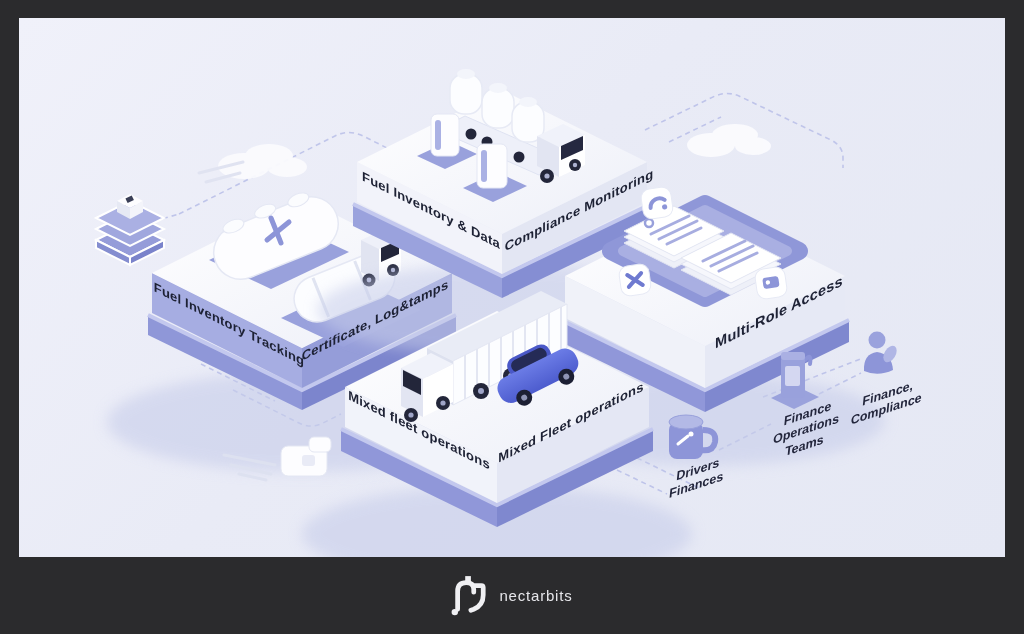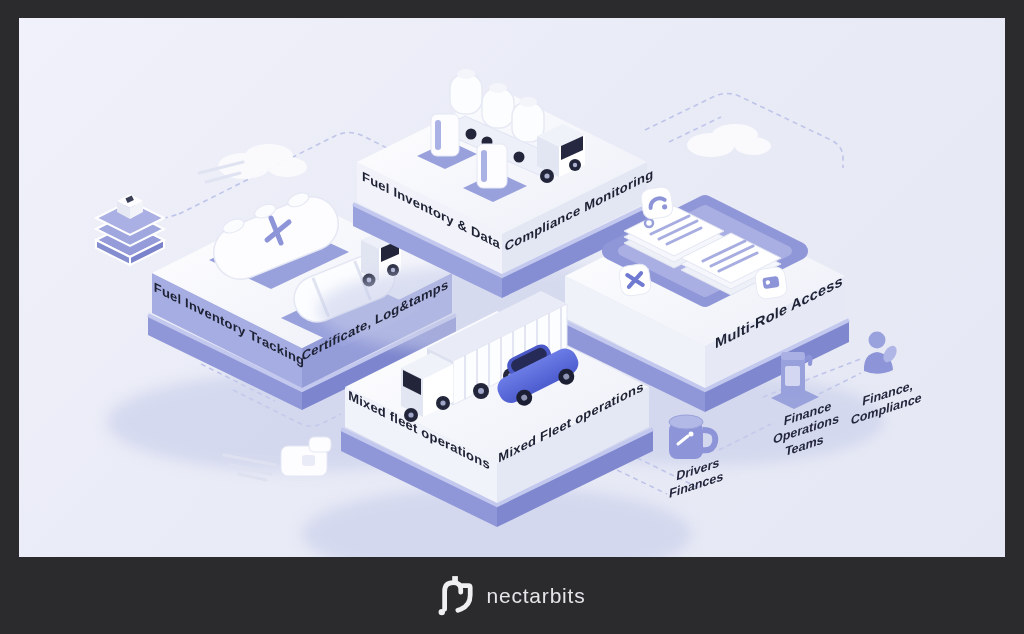--- a/index.html
+++ b/index.html
@@ -20,21 +20,21 @@
   .float-label{
     position:absolute;font-weight:700;font-size:12.5px;color:#23263c;
     text-align:center;line-height:1.22;white-space:nowrap;
     transform:translate(-50%,-50%) skewY(-18deg) skewX(-6deg);
   }
   .footer{
     position:absolute;left:0;top:557px;width:1024px;height:77px;
     display:flex;align-items:center;justify-content:center;gap:12px;
   }
   .brand-text{
-    color:#e6e6ea;font-size:21px;letter-spacing:.8px;font-weight:400;
+    color:#e6e6ea;font-size:15px;letter-spacing:.8px;font-weight:400;
   }
 </style>
 </head>
 <body>
 
 <div class="stage">
   <div class="canvas">
 
     <svg class="scene" width="986" height="539" viewBox="0 0 986 539">
       <defs>

